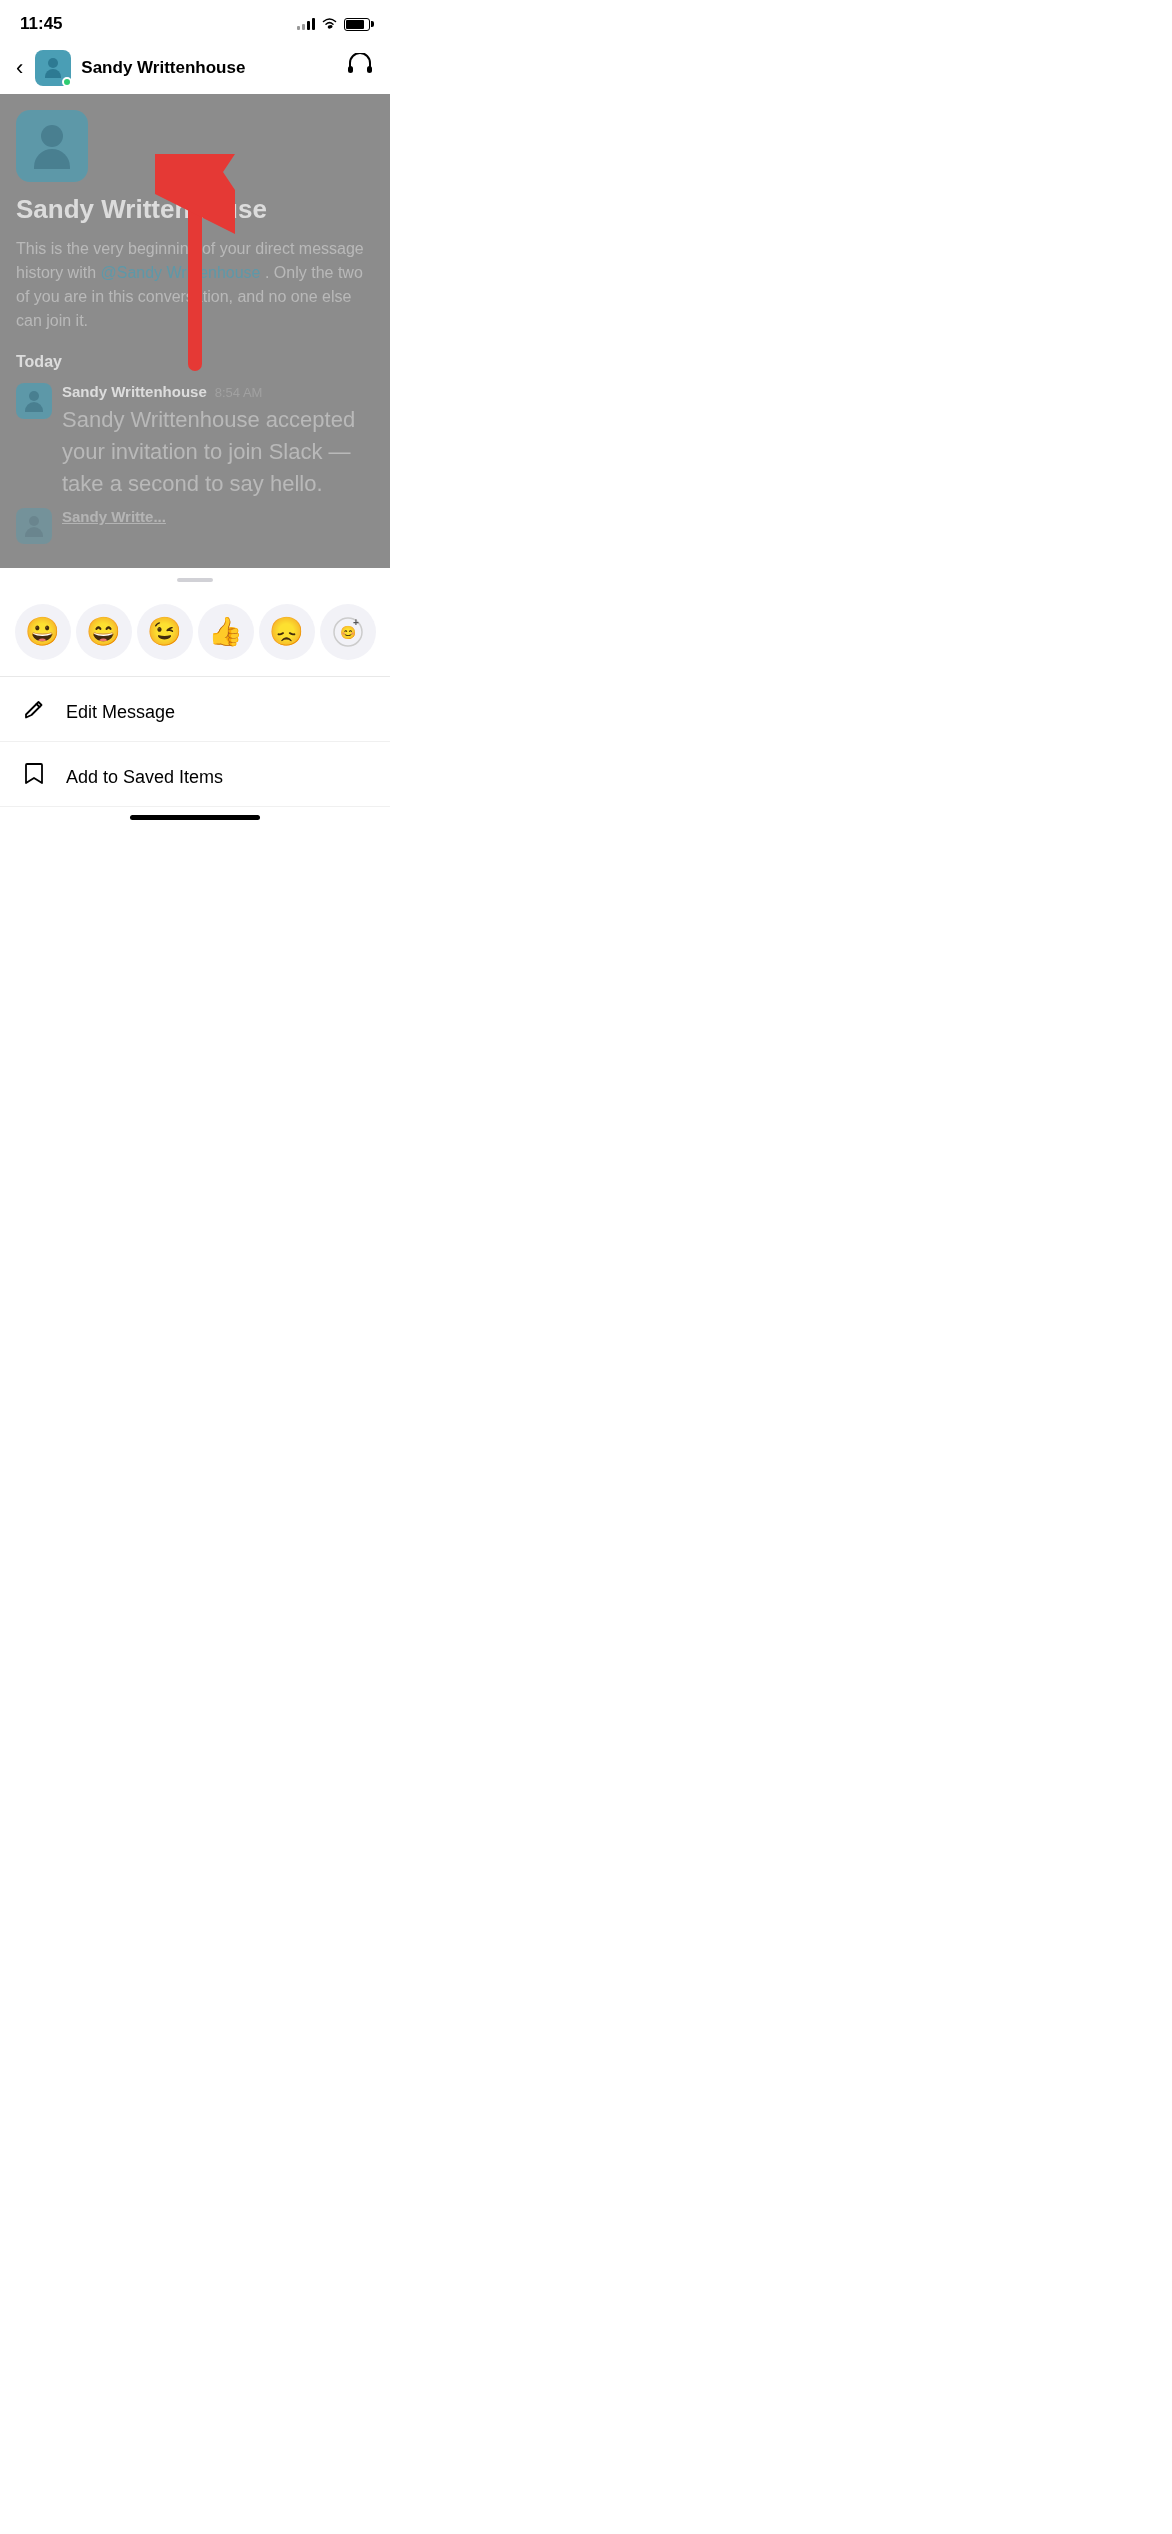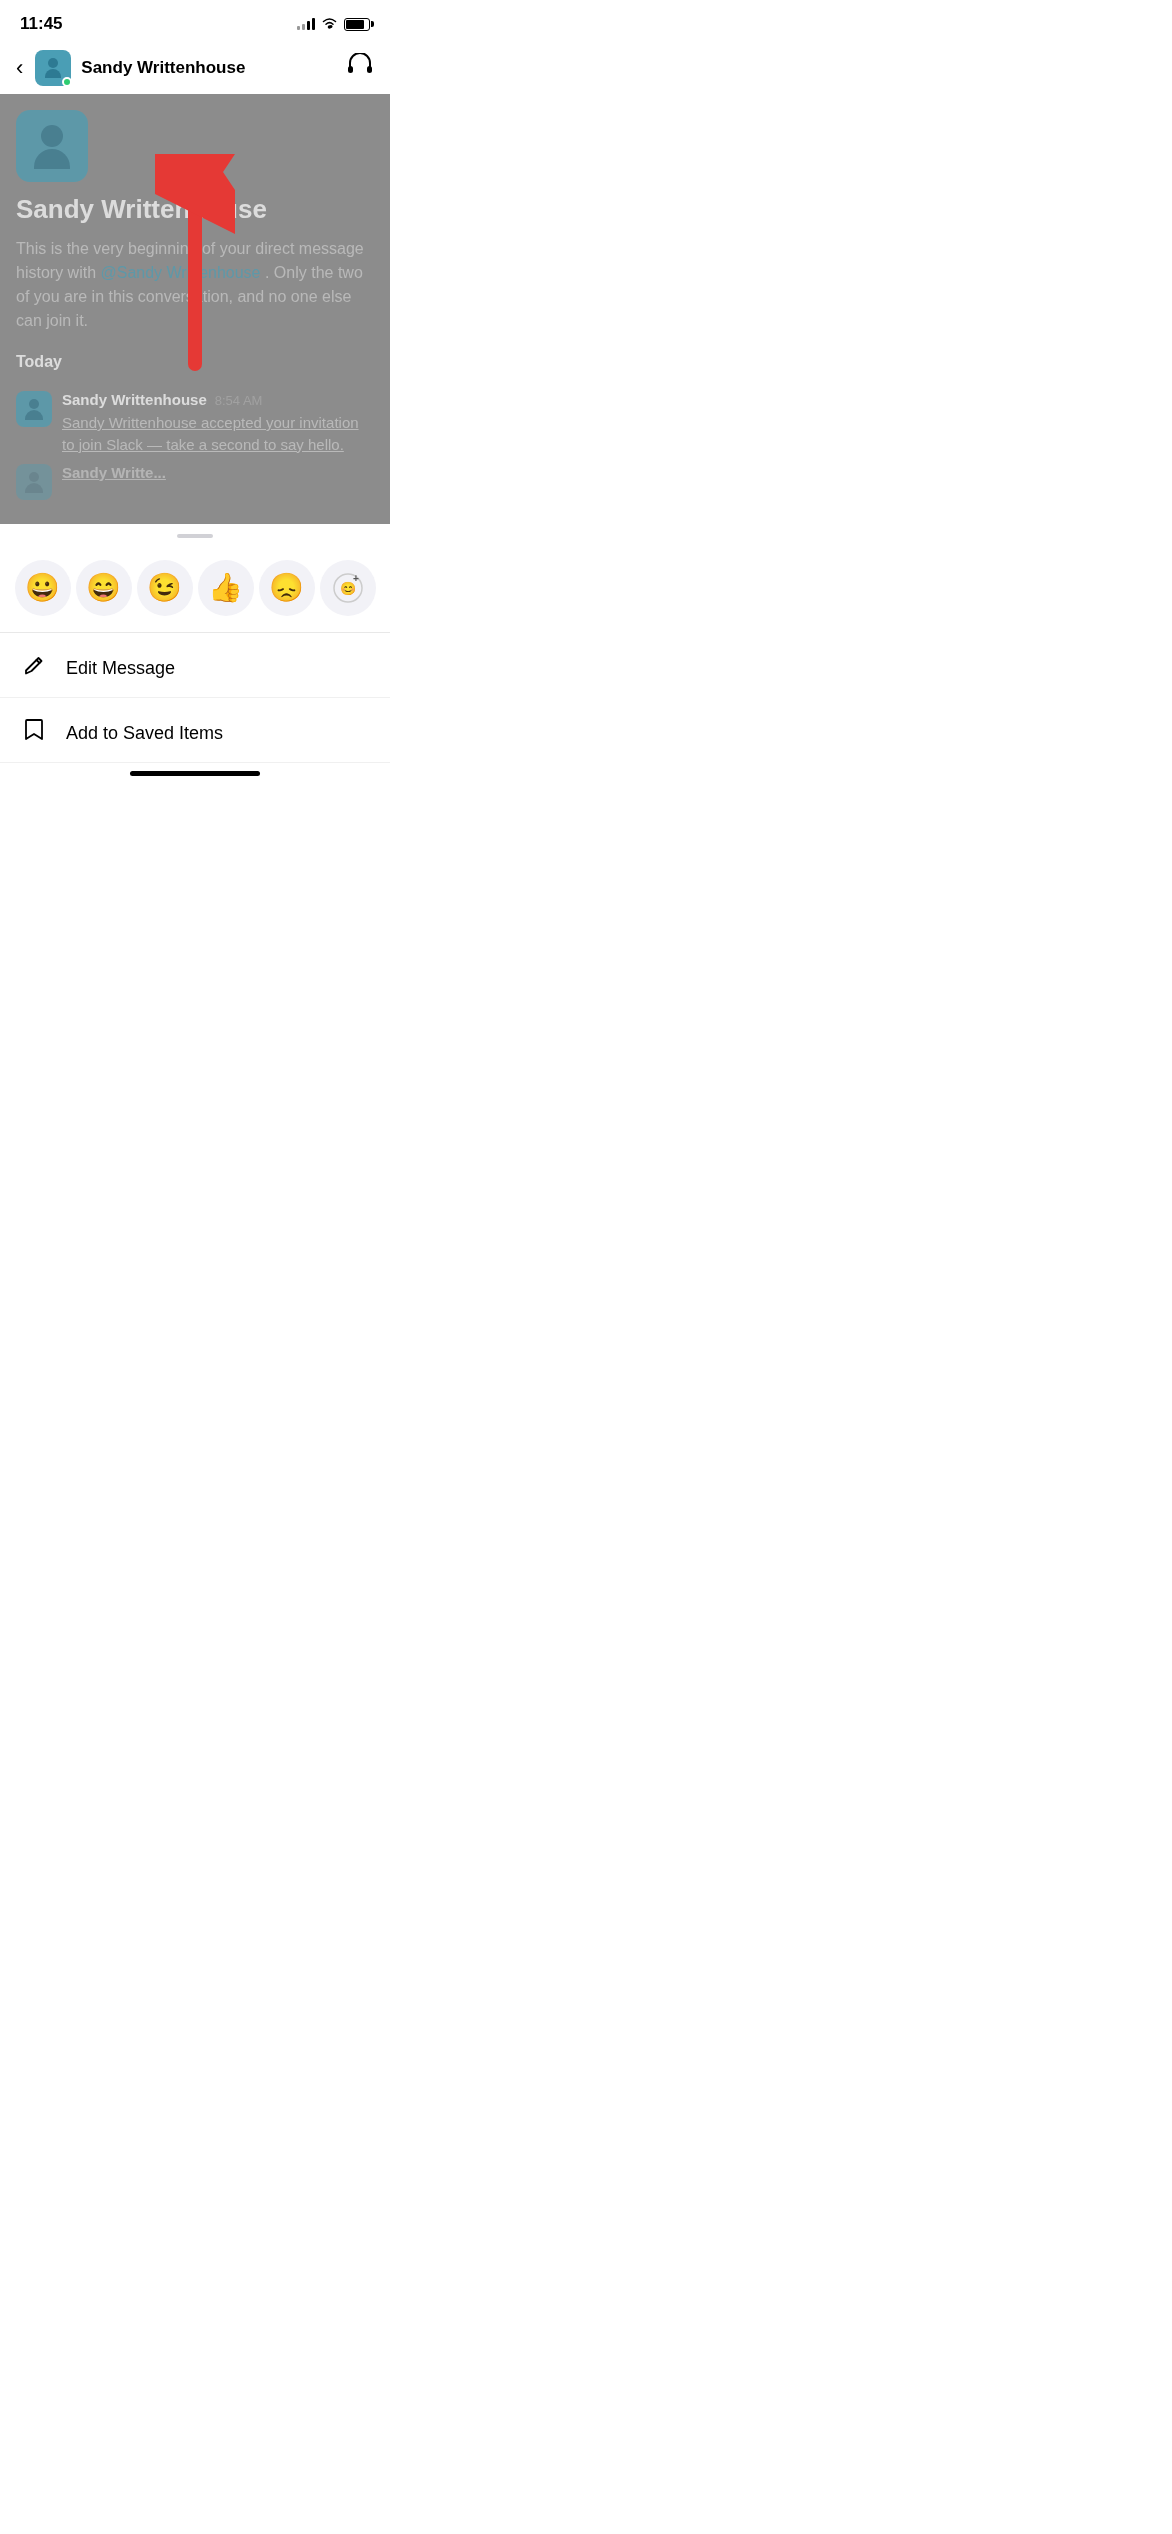--- a/index.html
+++ b/index.html
@@ -236,21 +236,21 @@
     .profile-description {
       font-size: 16px;
       color: #ccc;
       line-height: 1.5;
     }
 
     .divider-label {
       font-size: 16px;
       font-weight: 700;
       color: #fff;
-      margin: 16px 0 20px 0;
+      margin: 16px 0 12px 0;
     }
 
     .message-row {
       display: flex;
       gap: 10px;
       margin-bottom: 8px;
     }
 
     .message-avatar {
       width: 36px;
@@ -310,24 +310,23 @@
       font-weight: 700;
       color: #fff;
     }
 
     .message-time {
       font-size: 13px;
       color: #aaa;
     }
 
     .message-text {
-      font-size: 15px;
+      font-size: 22px;
       color: #ccc;
       line-height: 1.45;
-      text-decoration: underline;
     }
 
     
     .bottom-sheet {
       background: #fff;
       border-radius: 14px 14px 0 0;
       padding: 0;
       position: relative;
     }
 

